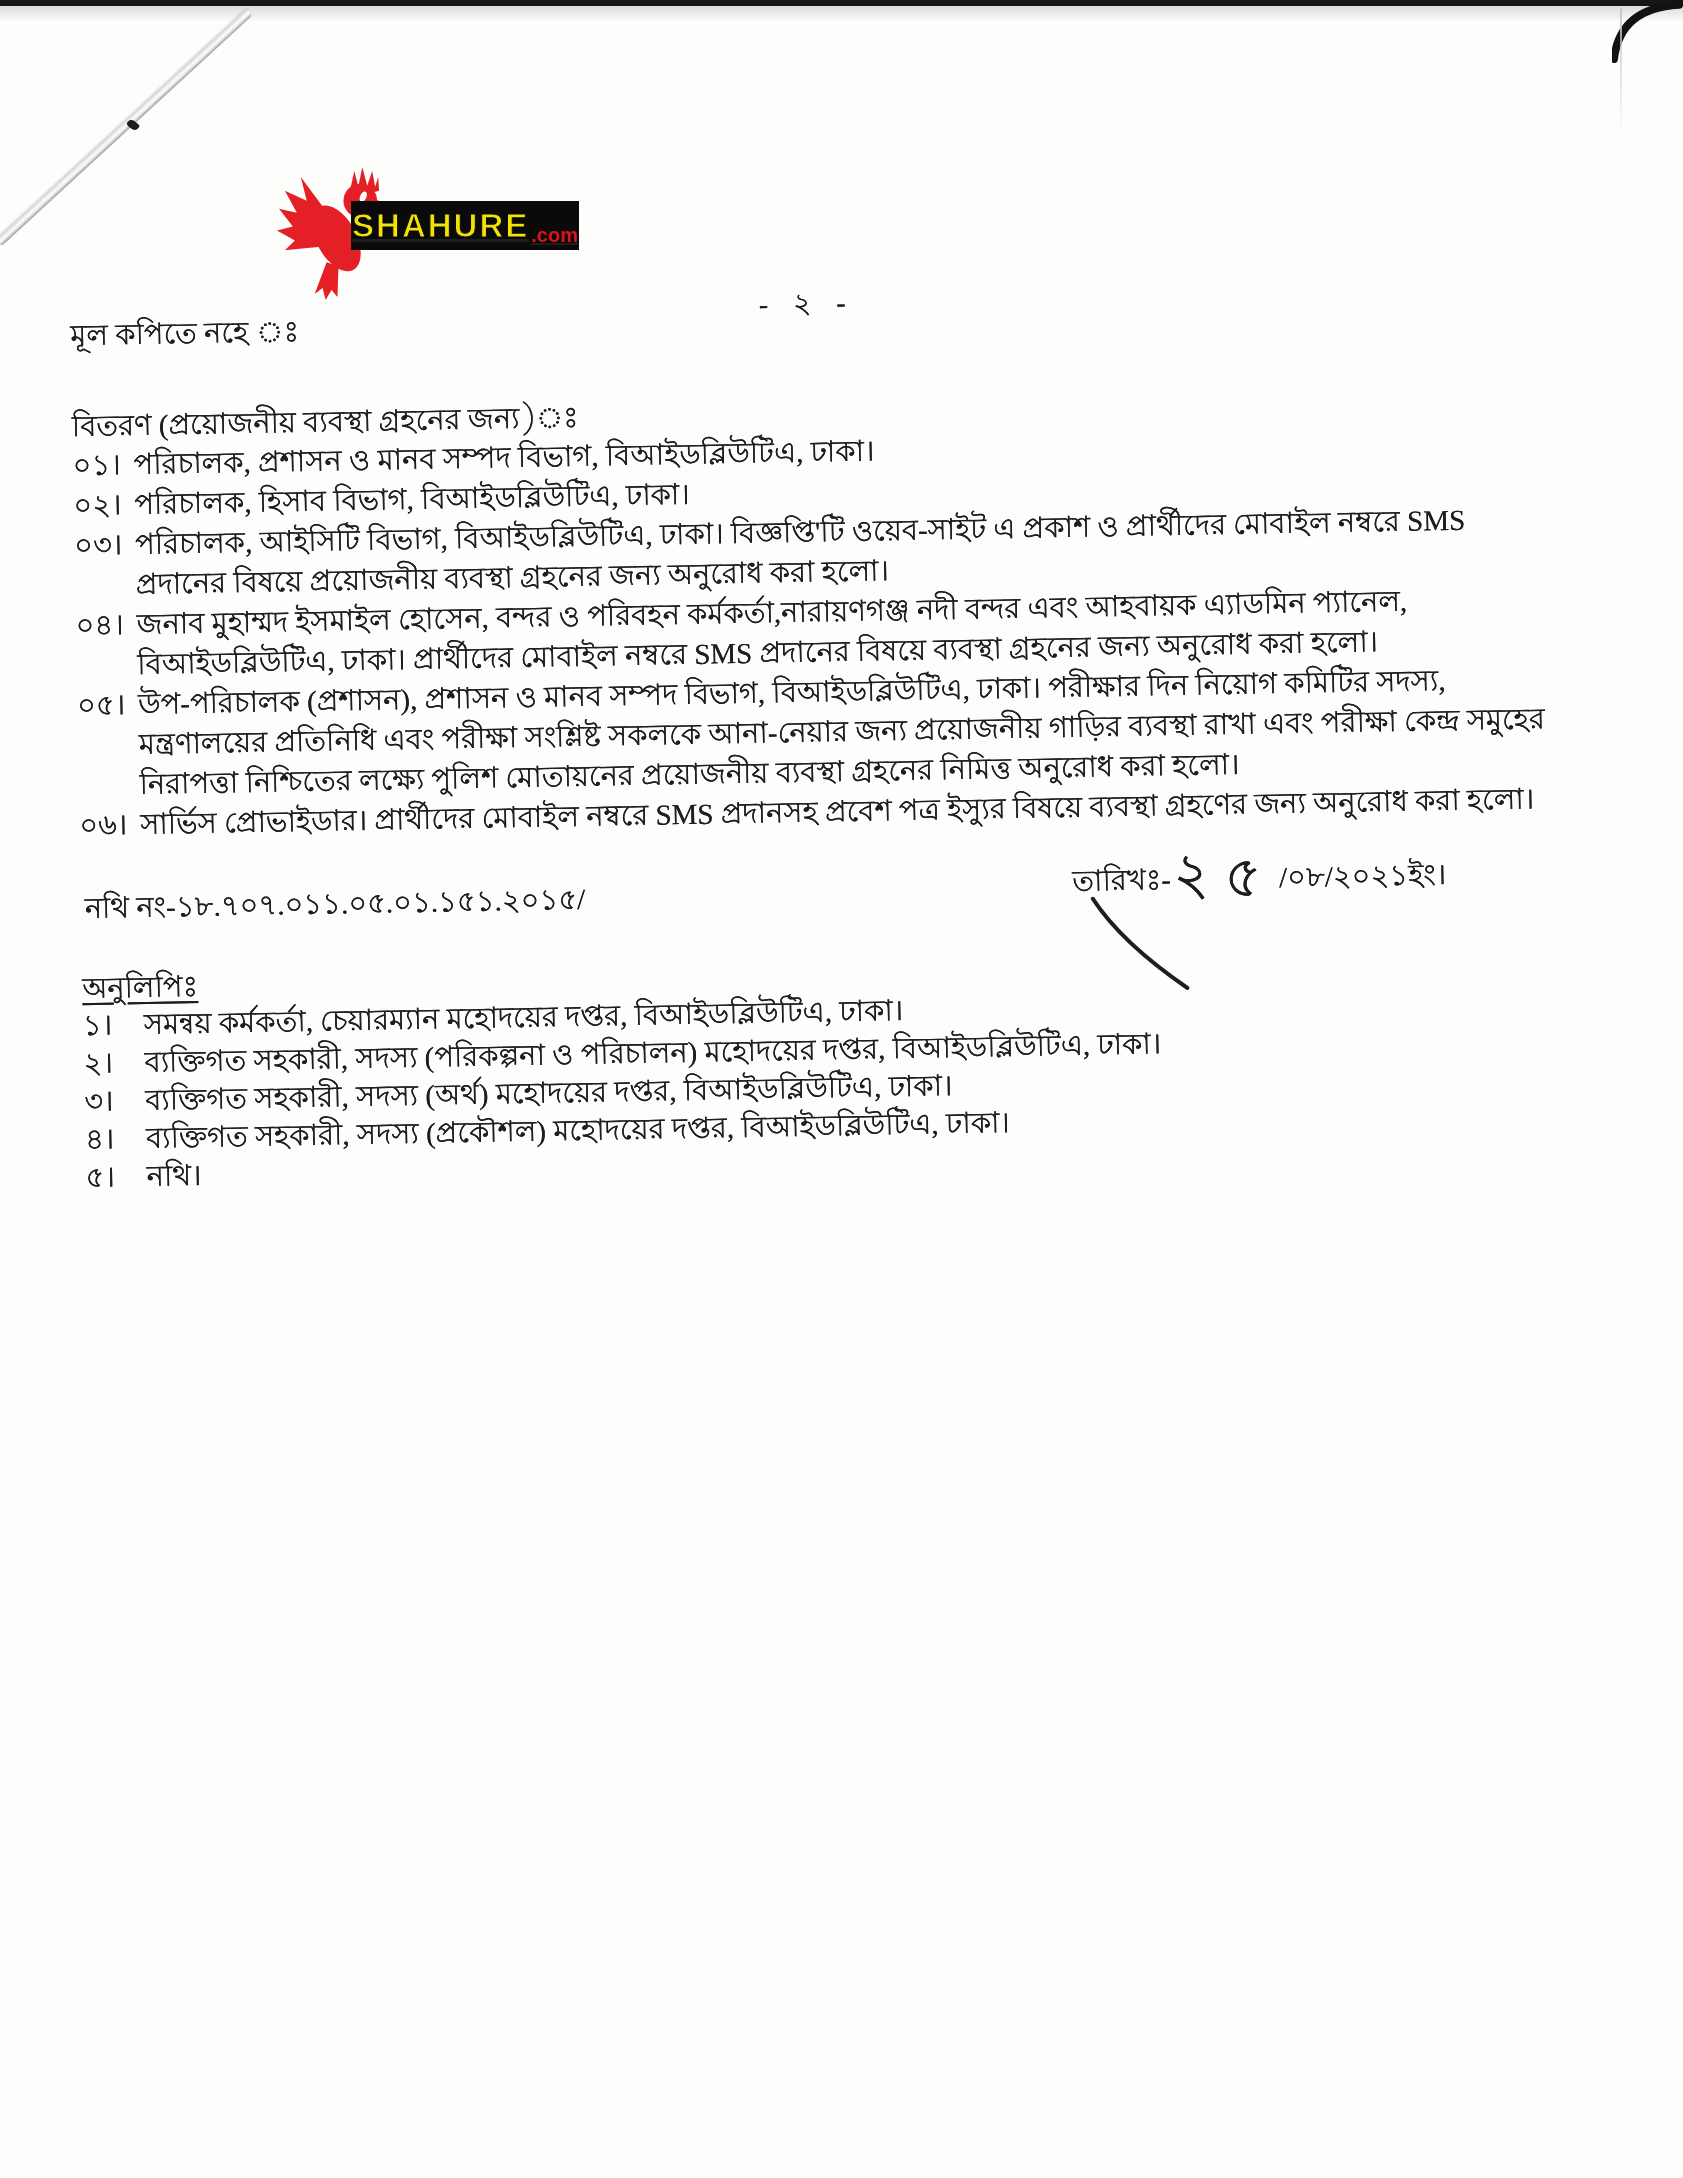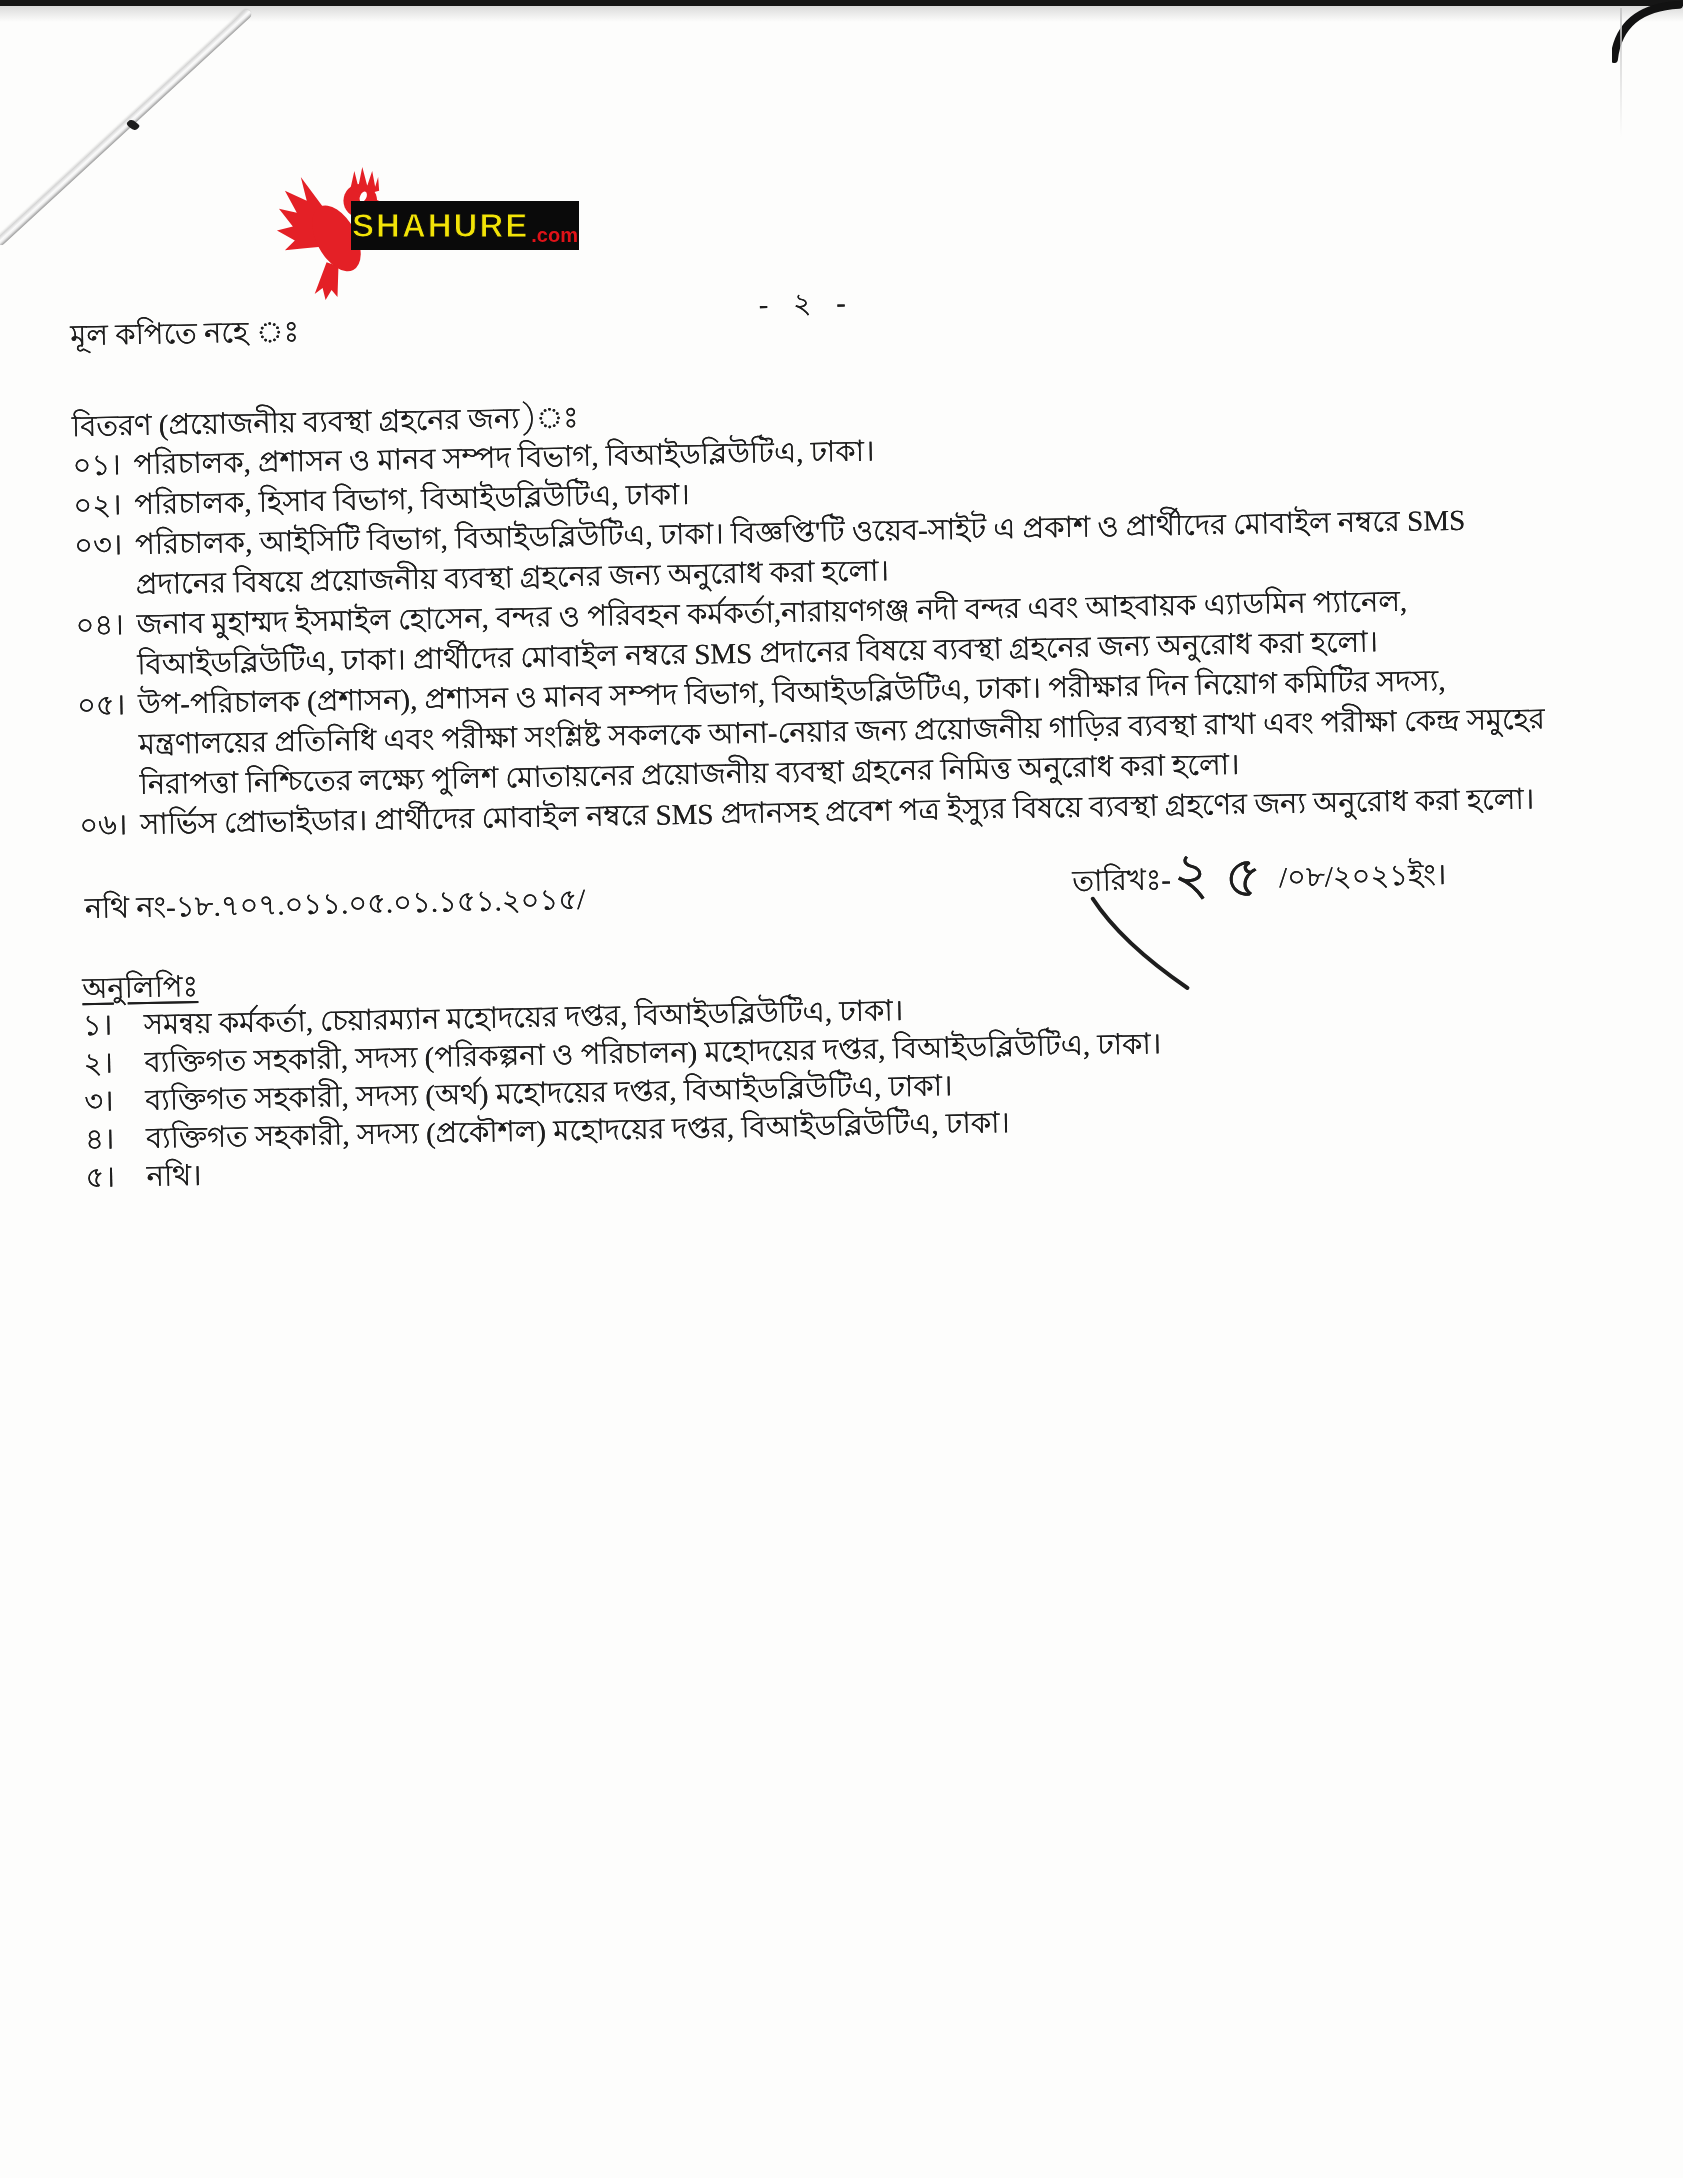--- a/index.html
+++ b/index.html
@@ -24,21 +24,21 @@
     background:linear-gradient(to bottom,#9a9a9a,#eeeeee 35%,#fbfbfb 55%,#cfcfcf);
     transform:rotate(137.4deg);transform-origin:left center;
     box-shadow:0 1px 2px #00000022;}
   .scan-speck{position:absolute;left:127px;top:121px;width:12px;height:8px;
     background:#1d1d1d;border-radius:50% 20% 50% 30%;transform:rotate(40deg);}
   
   .logo{position:absolute;left:275px;top:147px;width:317px;height:158px;}
   .logo .bird{position:absolute;left:0;top:14px;width:121px;height:139px;}
   .logo-box{position:absolute;left:76px;top:54px;width:228px;height:49px;
     background:#0a0a0a;display:flex;align-items:center;justify-content:center;
-    font-family:"Liberation Sans","DejaVu Sans",sans-serif;}
+    font-family:"Liberation Sans","DejaVu Sans",sans-serif;text-decoration:underline;}
   .logo-brand{color:#f2e307;font-size:33px;font-weight:bold;letter-spacing:2px;
     -webkit-text-stroke:1px #0a0a0a;}
   .logo-tld{color:#e01218;font-size:20px;font-weight:bold;margin-left:2px;margin-top:20px;}
   
   .content{position:absolute;inset:0;transform:rotate(-1.05deg);transform-origin:89px 594px;
     font-size:29px;line-height:40px;text-shadow:0 0 0.5px #1e1e1e;}
   .page-num{position:absolute;left:764px;top:297px;font-size:28px;letter-spacing:9px;white-space:nowrap;}
   .not-original{position:absolute;left:75px;top:315px;white-space:nowrap;}
   .dist-heading{position:absolute;left:75px;top:406px;white-space:nowrap;}
   .dist-list{position:absolute;left:75px;top:445px;width:1485px;}

